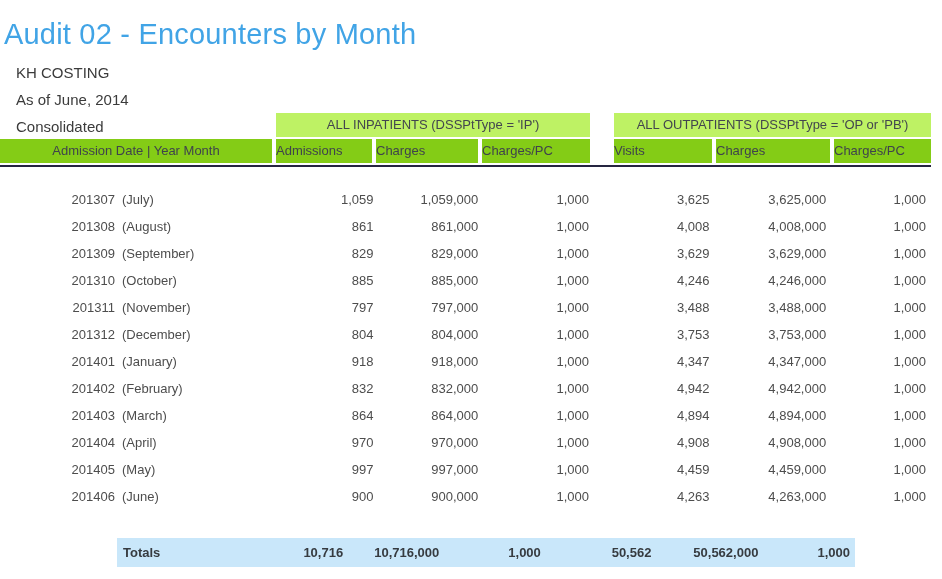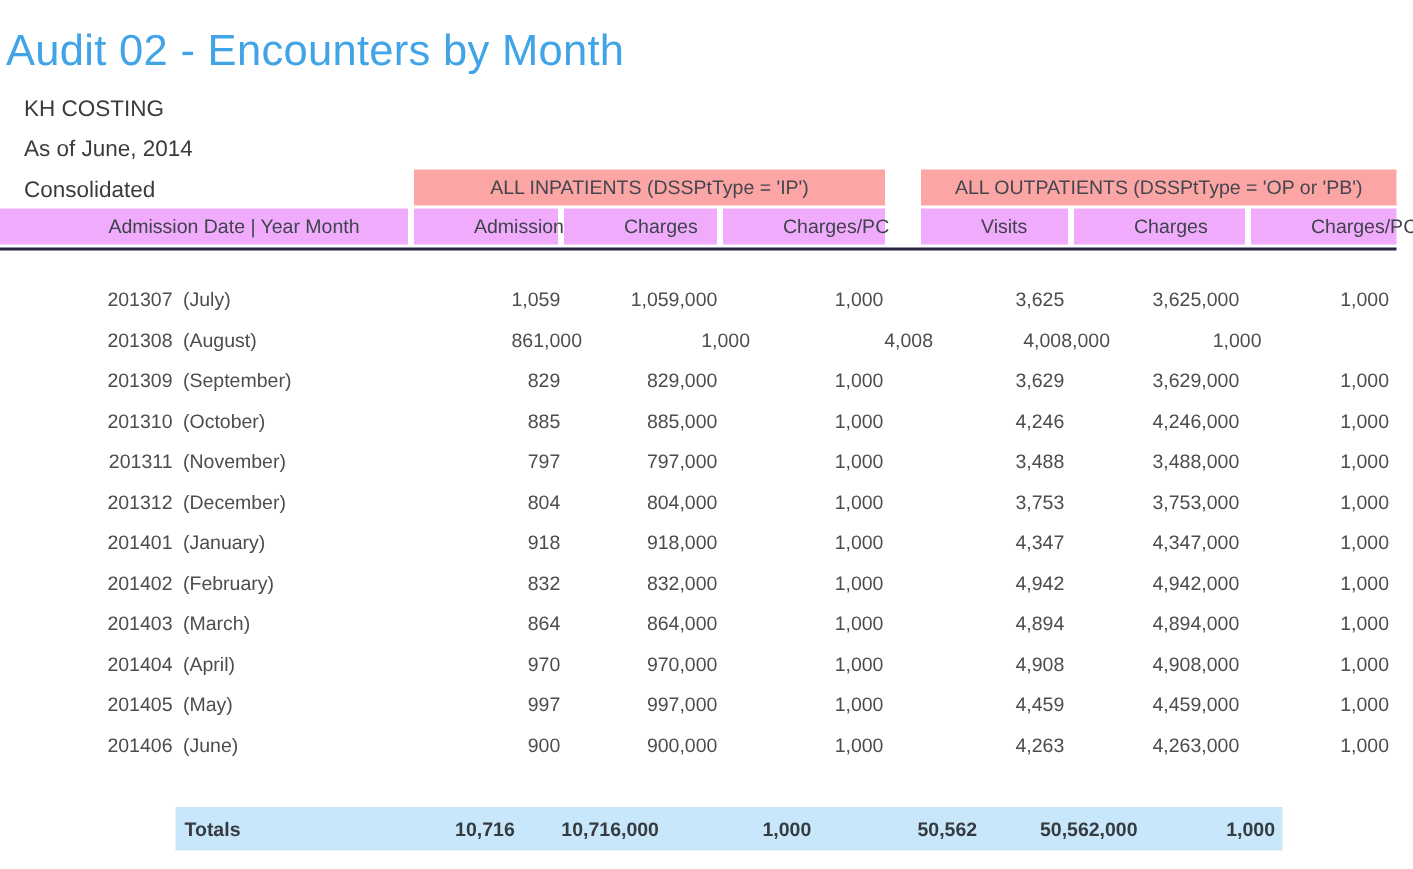--- a/index.html
+++ b/index.html
@@ -24,30 +24,30 @@
   .c-chg{width:102px;}
   .c-cpc{width:108px;}
   .c-vis{width:98px;}
   .c-chg2{width:114px;}
   .c-cpc2{width:97px;}
   .gap{width:4px;}
   .gap-group{width:24px;}
 
   .group-row{top:113px;height:24px;}
   .group-cell{
-    background:#fca5a5;height:24px;line-height:24px;text-align:center;
+    background:#bef264;height:24px;line-height:24px;text-align:center;
     font-size:13px;color:#43464e;white-space:nowrap;
   }
   .g-ip{position:absolute;left:276px;width:314px;}
   .g-op{position:absolute;left:614px;width:317px;}
 
   .header-row{top:139px;height:24px;}
   .hcell{
-    background:#f0abfc;height:24px;line-height:24px;font-size:13px;color:#3f434c;
-    white-space:nowrap;box-sizing:border-box;padding-left:40px;
+    background:#84cc16;height:24px;line-height:24px;font-size:13px;color:#3f434c;
+    white-space:nowrap;box-sizing:border-box;
   }
   .hcell.num{text-align:left;}
   .hcell.lbl{text-align:center;}
 
   .rule{position:absolute;left:0;top:165px;width:931px;height:2px;background:#252540;}
 
   .rows{position:absolute;left:0;top:186px;width:931px;}
   .trow{display:flex;height:27px;line-height:27px;font-size:13px;padding-left:11px;}
   .cell-num{text-align:right;padding-right:5px;box-sizing:border-box;white-space:nowrap;}
   .label-wrap{display:flex;}
@@ -112,20 +112,21 @@
       <div class="cell-num c-chg2">3,625,000</div>
       <div class="gap"></div>
       <div class="cell-num c-cpc2">1,000</div>
     </div>
       <div class="trow">
       <div class="c-label label-wrap">
         <span class="ym">201308</span>
         <span class="mon">(August)</span>
       </div>
       <div class="gap"></div>
+      <div class="cell-num c-adm">861</div>
       <div class="gap"></div>
       <div class="cell-num c-chg">861,000</div>
       <div class="gap"></div>
       <div class="cell-num c-cpc">1,000</div>
       <div class="gap-group"></div>
       <div class="cell-num c-vis">4,008</div>
       <div class="gap"></div>
       <div class="cell-num c-chg2">4,008,000</div>
       <div class="gap"></div>
       <div class="cell-num c-cpc2">1,000</div>

